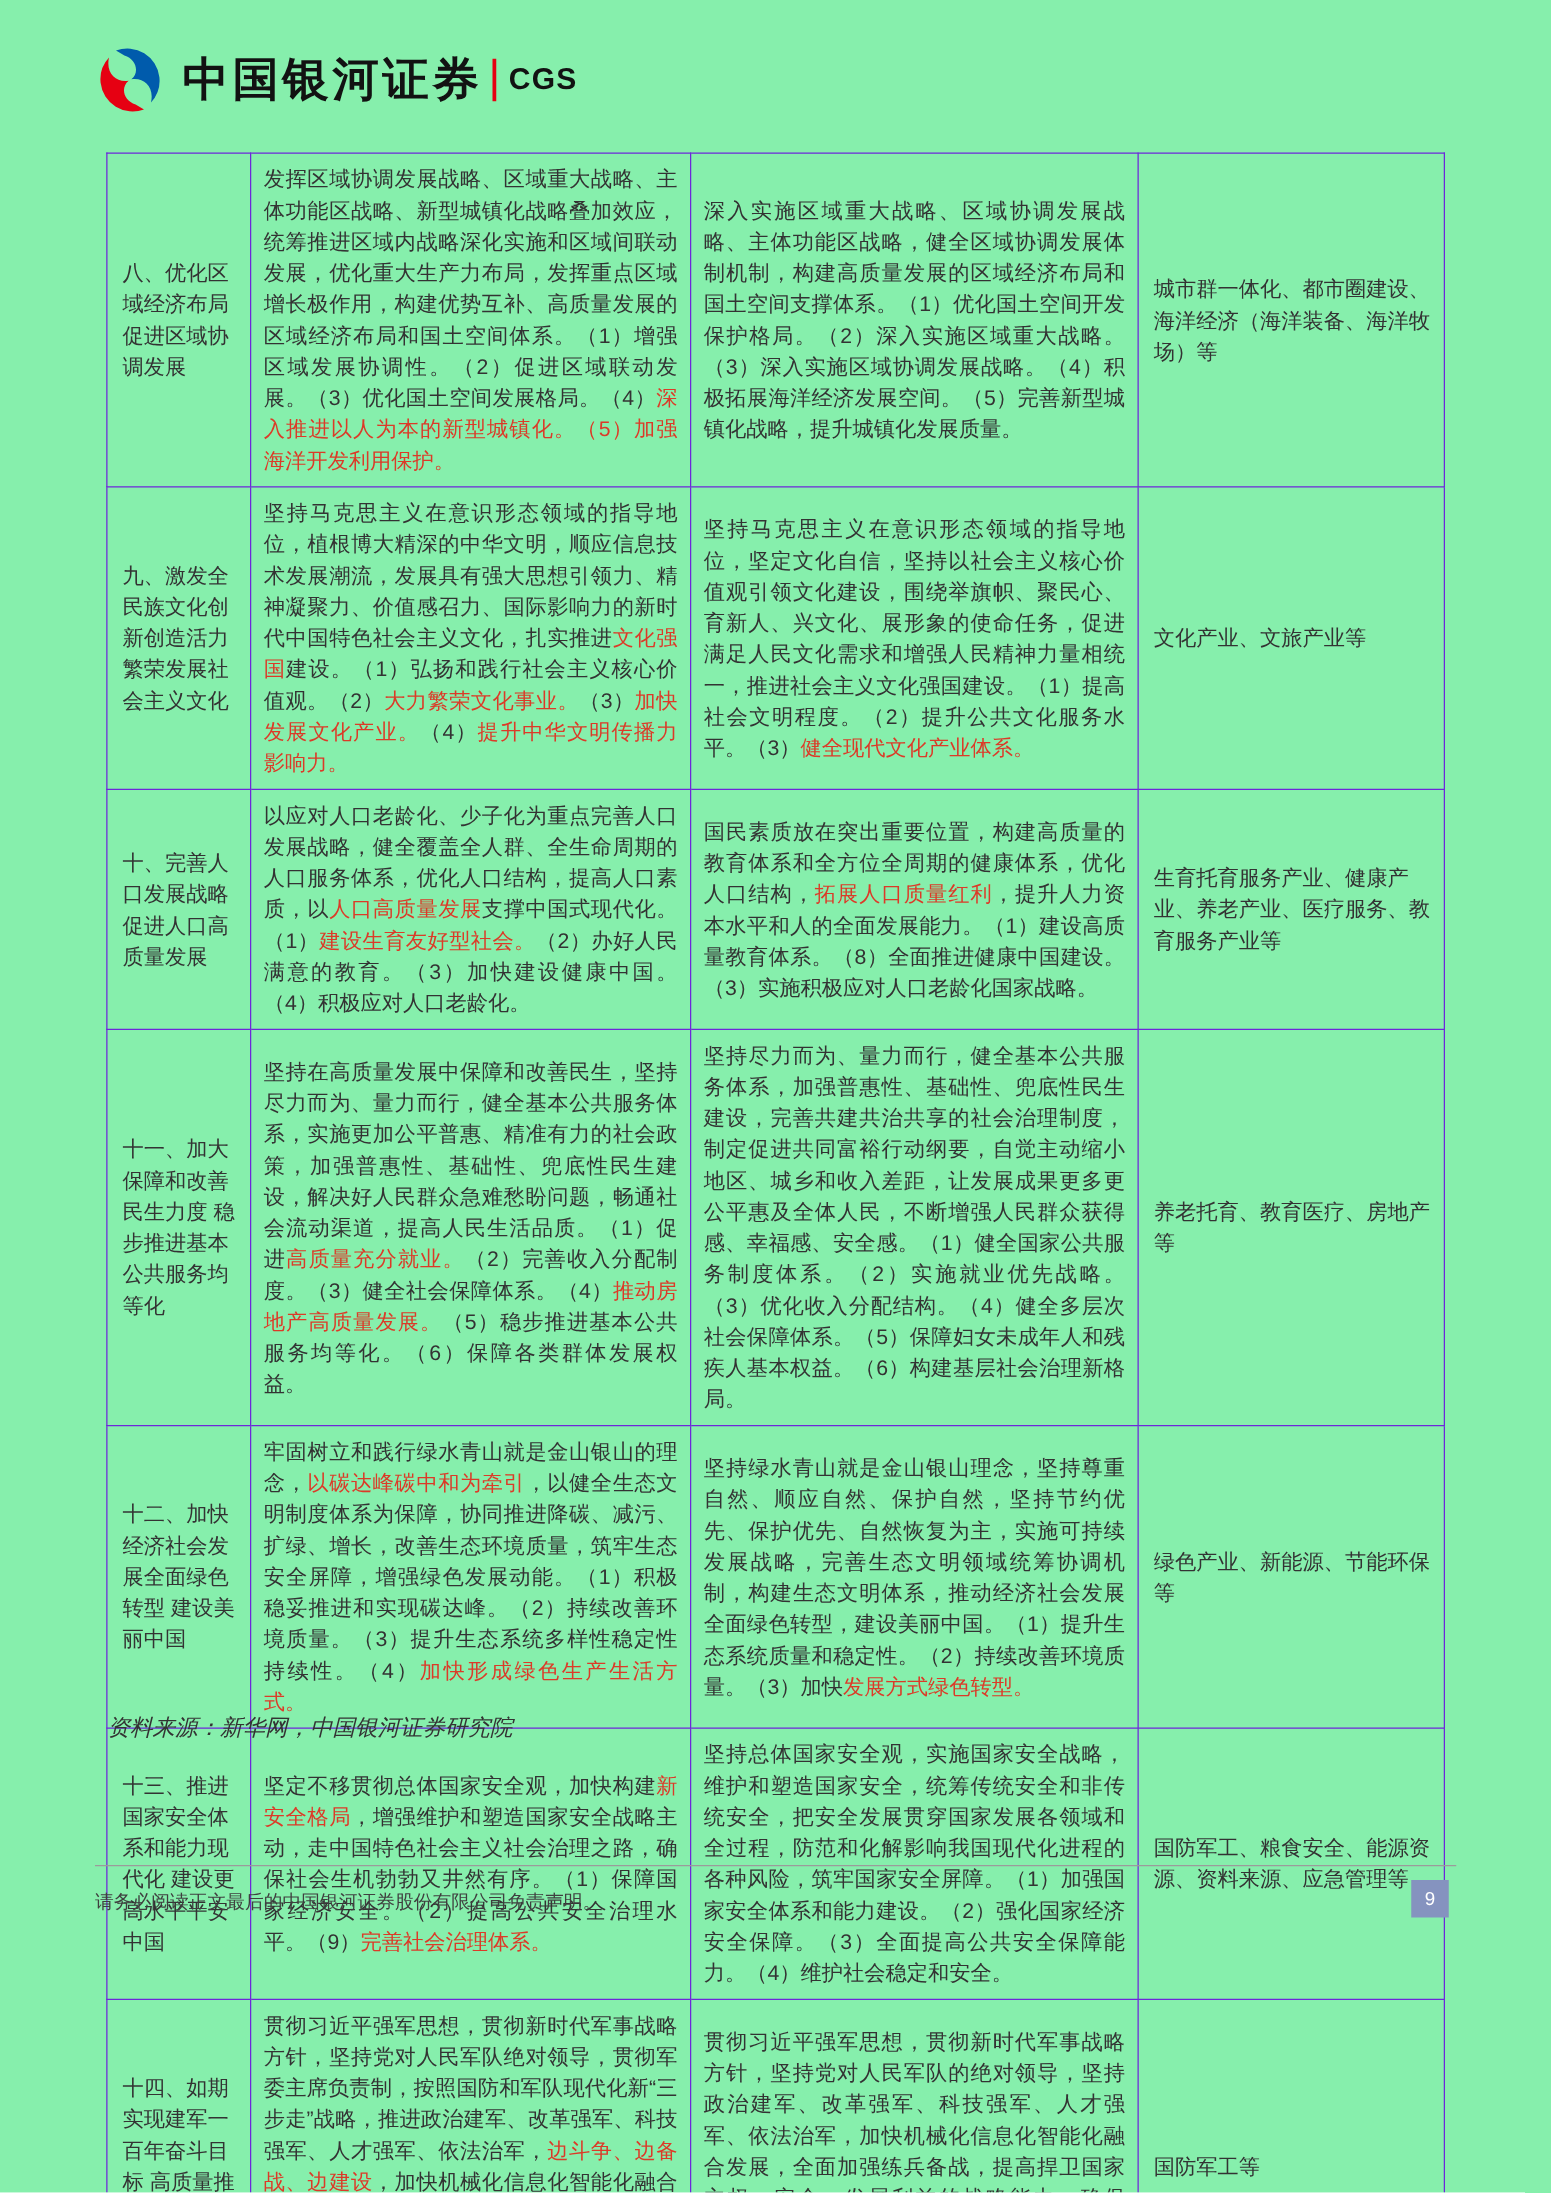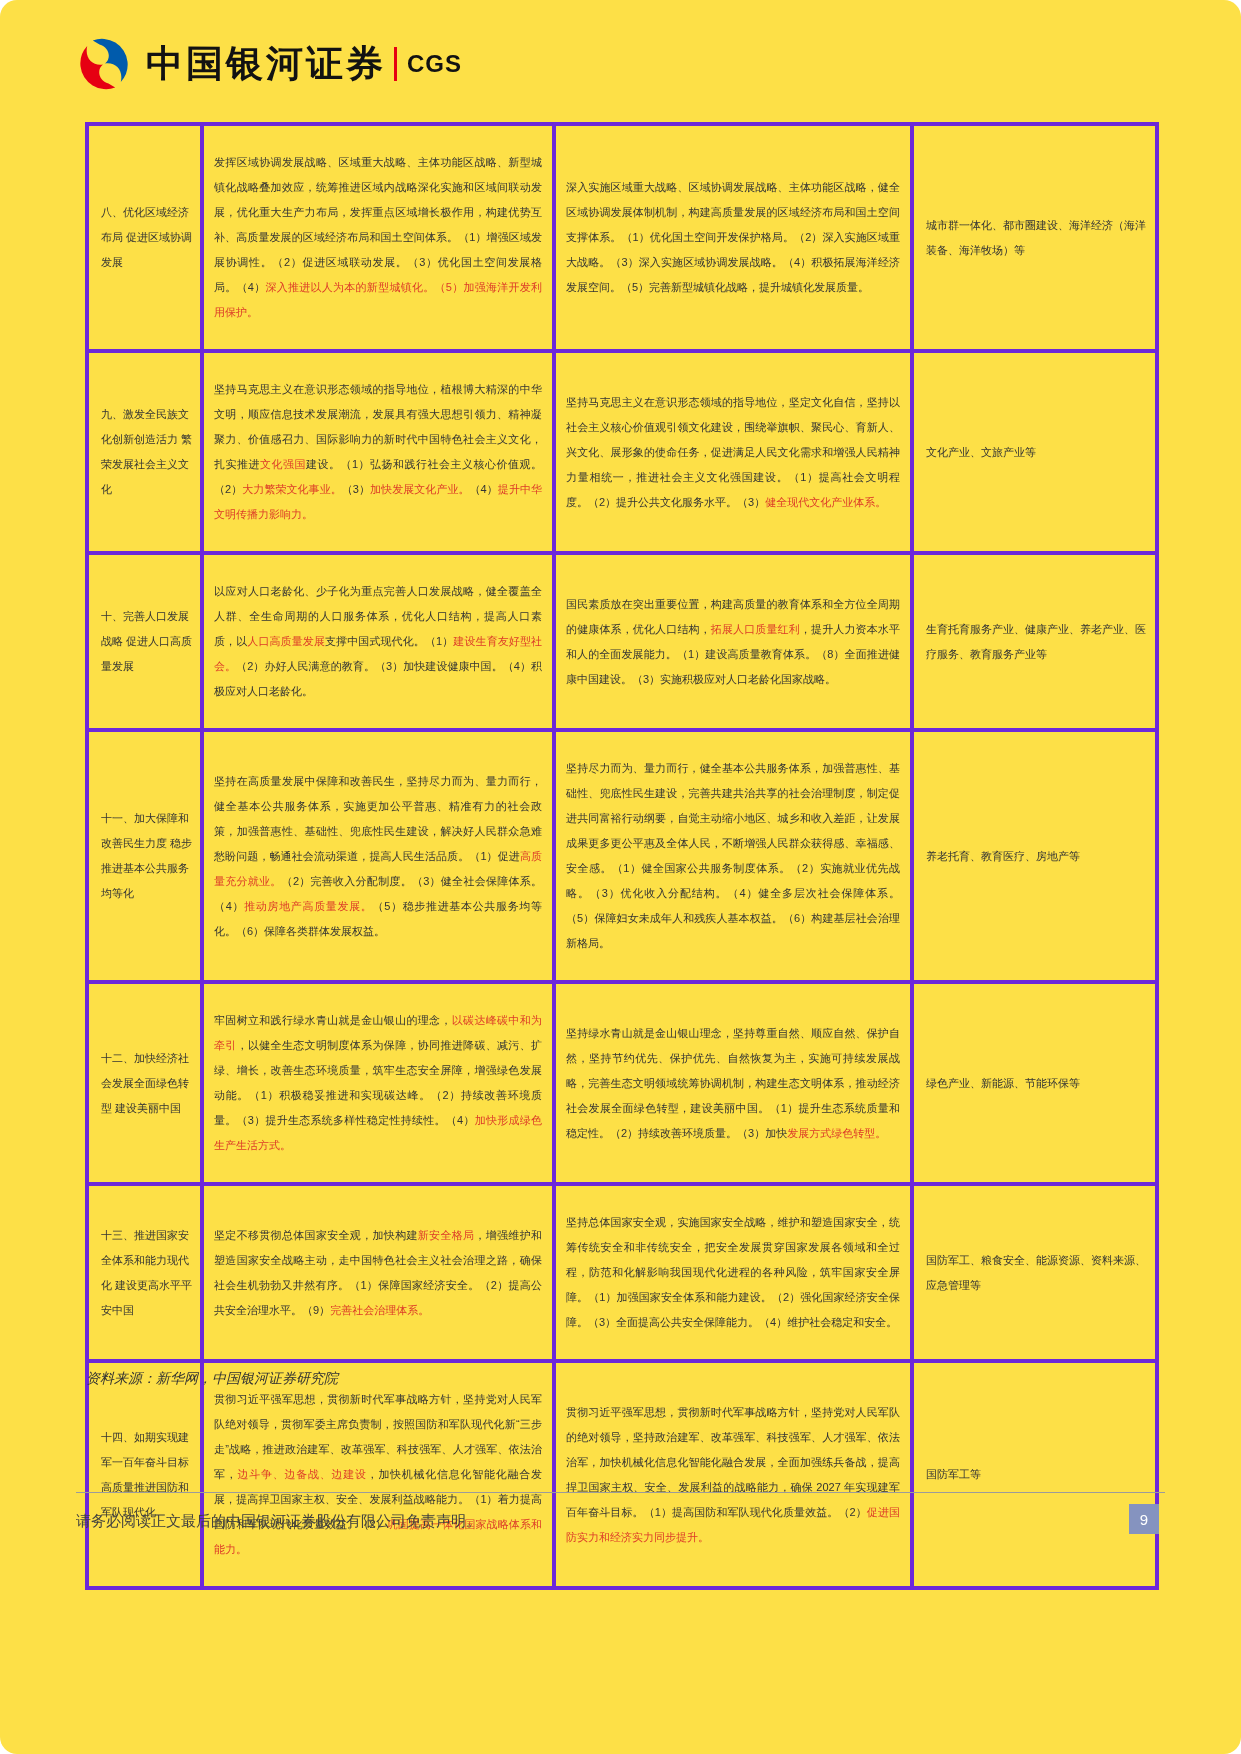--- a/index.html
+++ b/index.html
@@ -2,56 +2,56 @@
 <html><head>
 <meta charset="utf-8">
 <style>
   * { margin:0; padding:0; box-sizing:border-box; }
   html,body { background:#ffffff; }
   body {
     width:1241px; height:1754px;
     font-family:"Liberation Sans", sans-serif;
     color:#333333;
   }
-  .page { position:relative; width:1241px; height:1754px; background:#fde047; overflow:hidden;border-radius:17px; }
+  .page { position:relative; width:1241px; height:1754px; background:#86efac; overflow:hidden; }
 
   
   .header { position:absolute; top:36px; left:76px; display:flex; align-items:center; }
   .logo-mark { width:56px; height:56px; flex:0 0 auto; }
   .logo-cn { font-size:37px; font-weight:bold; color:#121212; letter-spacing:3px; margin-left:14px; }
   .logo-divider { width:3px; height:34px; background:#e60012; margin:0 10px 0 8px; }
   .logo-en { font-size:24px; font-weight:bold; color:#121212; letter-spacing:1px; }
 
   
   .doc-table {
     position:absolute; top:122px; left:85px; width:1070px;
     border-collapse:collapse; table-layout:fixed;
   }
   .doc-table td {
-    border:4px solid #6d28d9;
+    border:1px solid #6d28d9;
     vertical-align:middle;
-    font-size:11px; line-height:25px; color:#333333;
-    padding:24px 10px;
+    font-size:17px; line-height:25px; color:#333333;
+    padding:8px 10px;
   }
   td.topic   { padding-left:12px; padding-right:6px; }
   td.detail  { text-align:justify; }
   td.industry{ padding-left:12px; padding-right:8px;margin-top:48px; }
   tr.row-0 { height:200px; }
   tr.row-1 { height:160px; }
   tr.row-2 { height:140px; }
   tr.row-3 { height:222px; }
   tr.row-4 { height:166px; }
   tr.row-5 { height:150px; }
   tr.row-6 { height:200px; }
   .red { color:#dc3a28; }
 
   
   .source {
     position:absolute; top:1370px; left:86px;
-    font-size:14px; color:#333333;
+    font-size:18px; color:#333333;
     font-style:italic;
     font-family:"Liberation Serif", serif;
   }
 
   
   .footer-line { position:absolute; top:1492px; left:76px; width:1089px; border-top:1px solid #9b9b9b; }
   .footer-text { position:absolute; top:1512px; left:76px; font-size:15px; color:#3f3f3f; }
   .page-badge {
     position:absolute; top:1504px; left:1129px;
     width:30px; height:30px; background:#8593bf;

